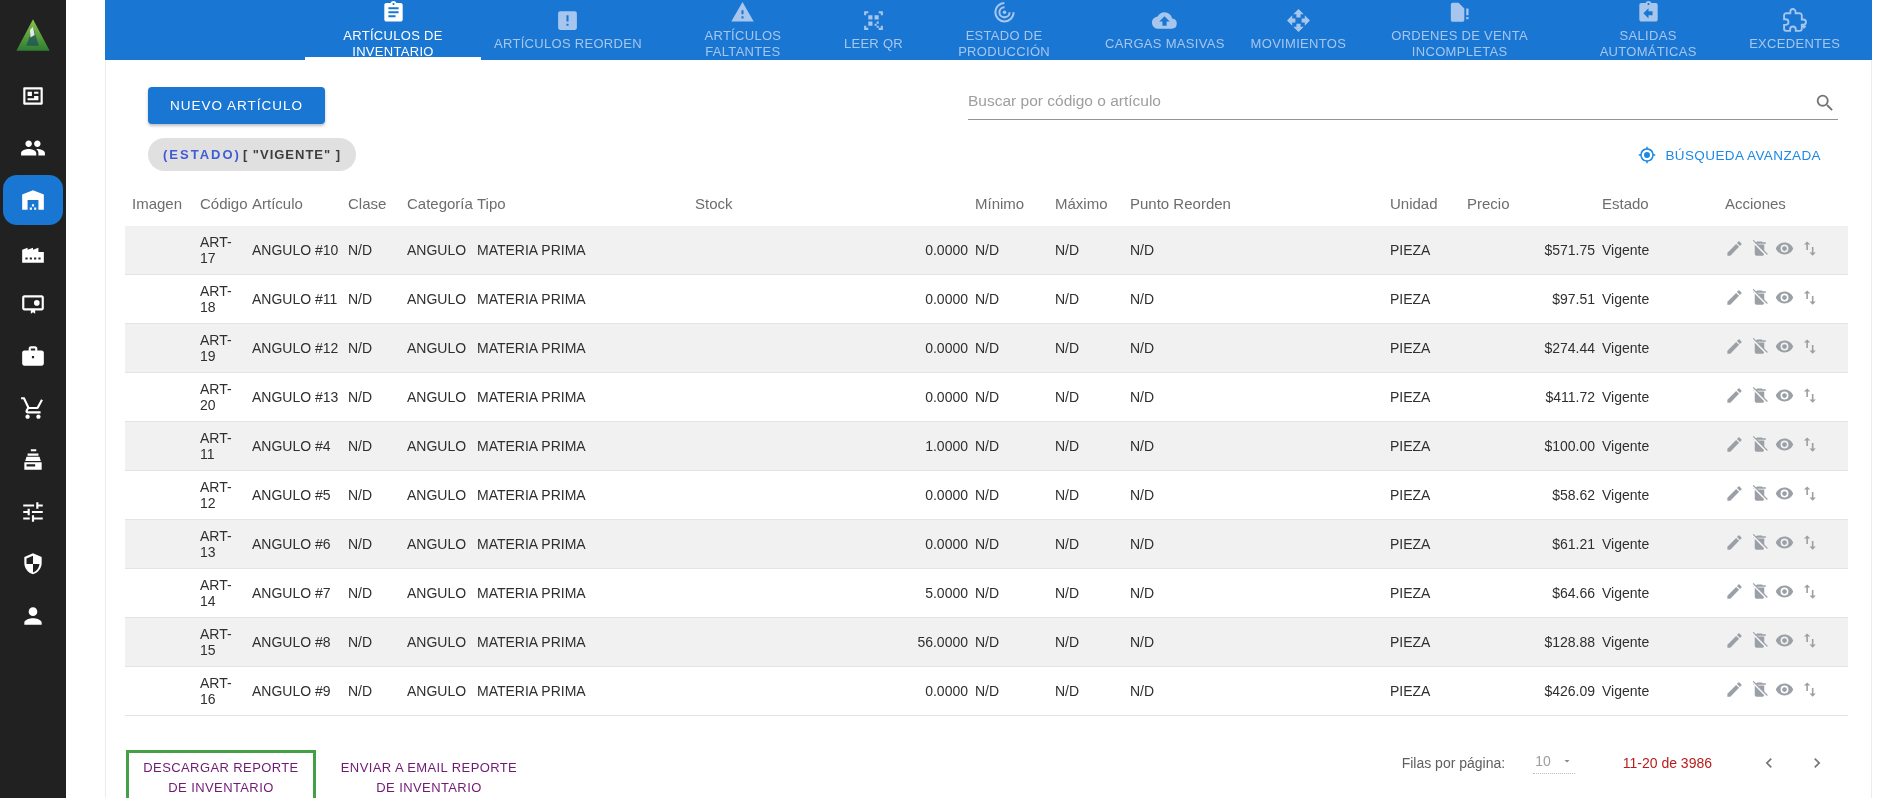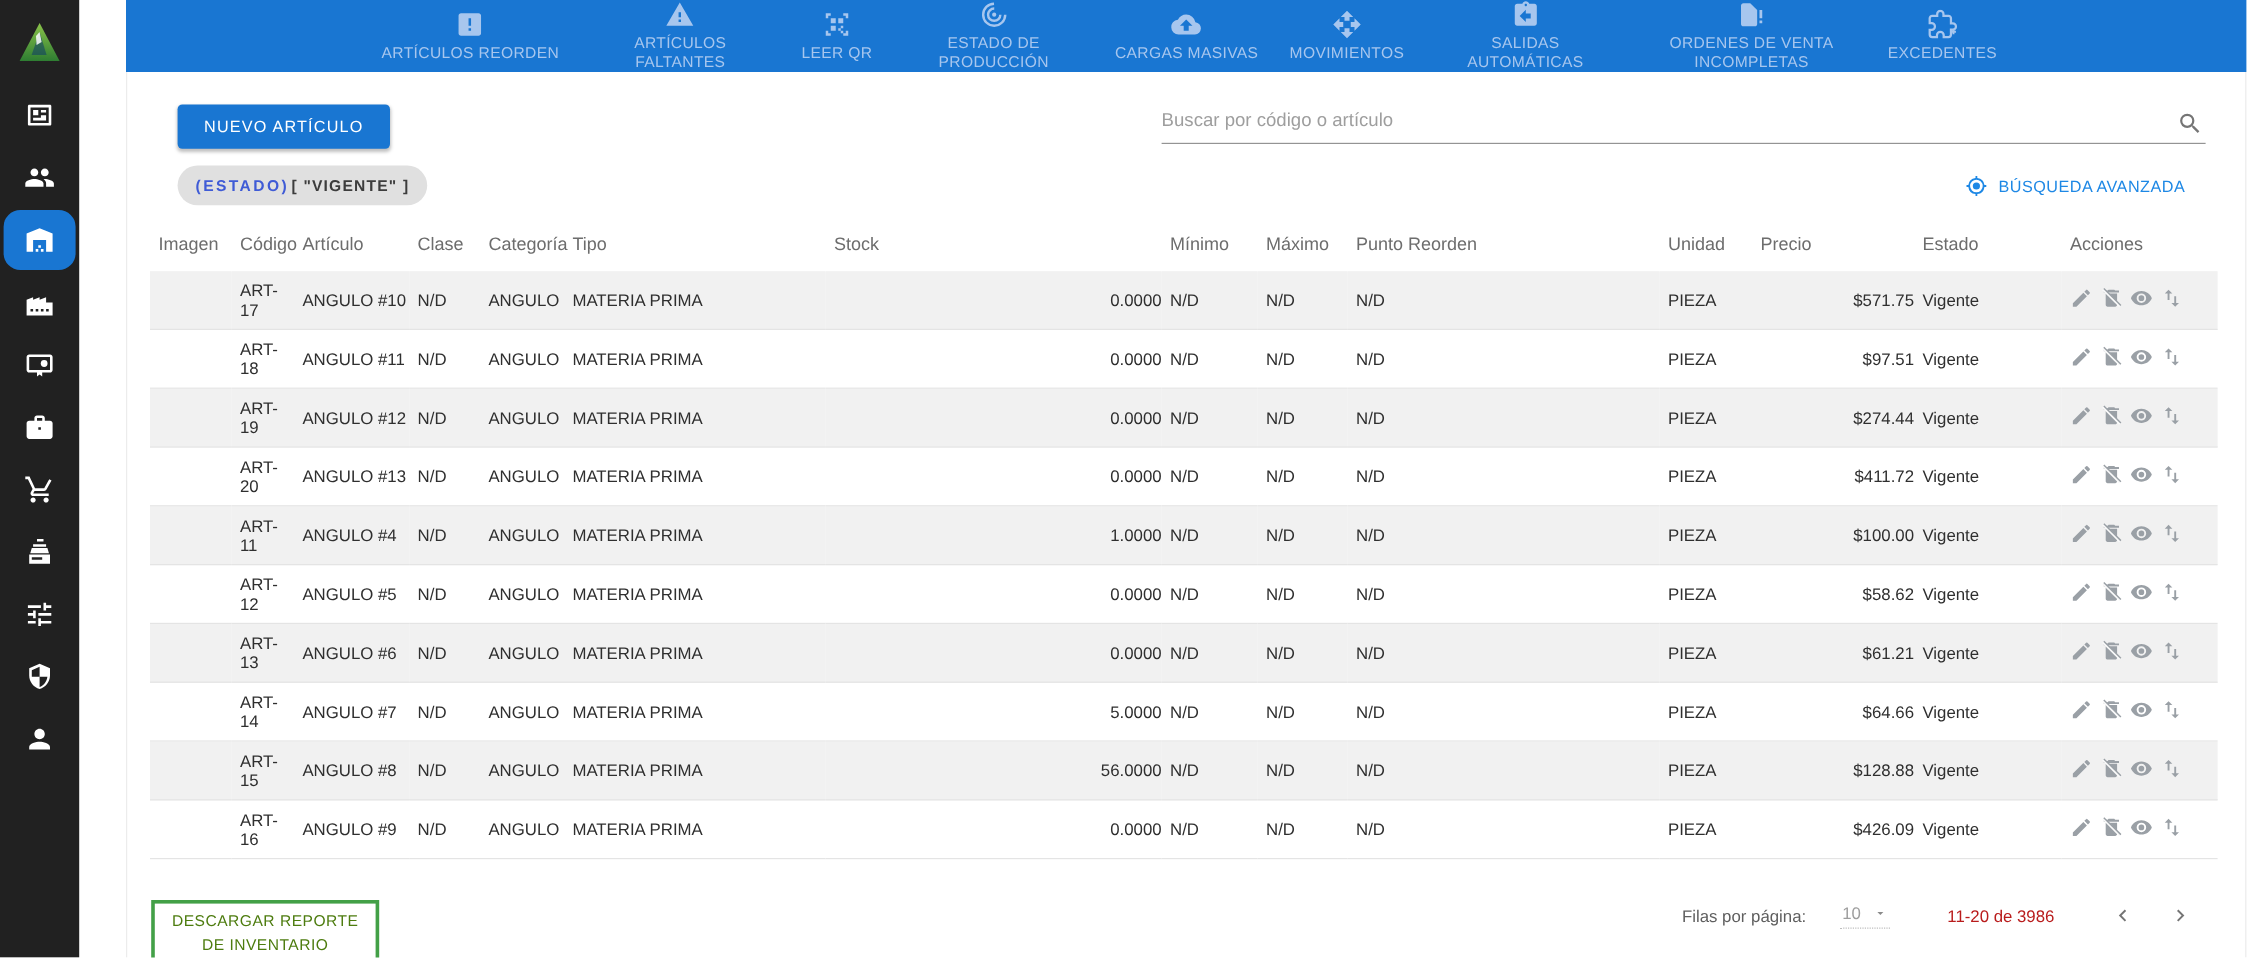--- a/index.html
+++ b/index.html
@@ -70,21 +70,21 @@
   .rpp-select{display:inline-flex;align-items:center;gap:10px;color:#9e9e9e;border-bottom:1px dotted #bdbdbd;padding:0 2px 4px 2px;cursor:pointer;}
   .rpp-select svg{width:12px;height:12px;color:#8a8a8a;}
   .range{margin:0 0 0 48px;color:#b91c1c;}
   .pg-btn{width:26px;height:26px;display:inline-flex;align-items:center;justify-content:center;color:#757575;cursor:pointer;}
   .pg-btn svg{width:20px;height:20px;}
   .pg-prev{margin-left:44px;}
   .pg-next{margin-left:22px;}
   
   .footer-links{position:absolute;left:60px;top:690px;display:flex;align-items:flex-start;gap:16px;}
   .report-link{
-    color:#4d7c0f;font-size:13px;font-weight:500;letter-spacing:.4px;line-height:1.5;text-align:center;
+    color:#701a75;font-size:13px;font-weight:500;letter-spacing:.4px;line-height:1.5;text-align:center;
     width:172px;cursor:pointer;text-decoration:none;display:block;
   }
   .green-box{border:3px solid #43a047;padding:5px 6px;}
   .email-link-wrap{padding:8px 0 0 6px;}
 </style>
 </head>
 <body>
 
 <aside class="sidebar">
   <div class="logo">
@@ -155,20 +155,26 @@
       </div>
       <div class="side-item">
         <svg viewBox="0 0 24 24">
           <path fill="currentColor" d="M12 12c2.21 0 4-1.79 4-4s-1.79-4-4-4-4 1.79-4 4 1.79 4 4 4zm0 2c-2.67 0-8 1.34-8 4v2h16v-2c0-2.66-5.33-4-8-4z"></path>
         </svg>
       </div>
     </div>
 </aside>
 
 <header class="topbar" id="topbar">
+    <div class="tab active">
+      <svg viewBox="0 0 24 24">
+        <path fill="currentColor" d="M19 3h-4.18C14.4 1.84 13.3 1 12 1S9.6 1.84 9.18 3H5c-1.1 0-2 .9-2 2v14c0 1.1.9 2 2 2h14c1.1 0 2-.9 2-2V5c0-1.1-.9-2-2-2zm-7 0c.55 0 1 .45 1 1s-.45 1-1 1-1-.45-1-1 .45-1 1-1zm2 14H7v-2h7v2zm3-4H7v-2h10v2zm0-4H7V7h10v2z"></path>
+      </svg>
+      <span class="tab-label">ARTÍCULOS DE INVENTARIO</span>
+    </div>
     <div class="tab">
       <svg viewBox="0 0 24 24">
         <path fill="currentColor" d="M19 3H5c-1.1 0-2 .9-2 2v14c0 1.1.9 2 2 2h14c1.1 0 2-.9 2-2V5c0-1.1-.9-2-2-2zm-6 14h-2v-2h2v2zm0-4h-2V7h2v6z"></path>
       </svg>
       <span class="tab-label">ARTÍCULOS REORDEN</span>
     </div>
     <div class="tab">
       <svg viewBox="0 0 24 24">
         <path fill="currentColor" d="M1 21h22L12 2 1 21zm12-3h-2v-2h2v2zm0-4h-2v-4h2v4z"></path>
       </svg>
@@ -194,31 +200,31 @@
       </svg>
       <span class="tab-label">CARGAS MASIVAS</span>
     </div>
     <div class="tab">
       <svg viewBox="0 0 24 24">
         <path fill="currentColor" d="M10 9h4V6h3l-5-5-5 5h3v3zm-1 1H6V7l-5 5 5 5v-3h3v-4zm14 2-5-5v3h-3v4h3v3l5-5zm-9 3h-4v3H7l5 5 5-5h-3v-3z"></path>
       </svg>
       <span class="tab-label">MOVIMIENTOS</span>
     </div>
     <div class="tab">
-      <svg viewBox="0 0 24 24">
-        <path fill="currentColor" d="M19 3h-4.18C14.4 1.84 13.3 1 12 1S9.6 1.84 9.18 3H5c-1.1 0-2 .9-2 2v14c0 1.1.9 2 2 2h14c1.1 0 2-.9 2-2V5c0-1.1-.9-2-2-2zm-7 0c.55 0 1 .45 1 1s-.45 1-1 1-1-.45-1-1 .45-1 1-1zm4 12h-4v3l-5-5 5-5v3h4v4z"></path>
-      </svg>
-      <span class="tab-label">SALIDAS AUTOMÁTICAS</span>
-    </div>
-    <div class="tab">
       <svg viewBox="0 0 26 24">
         <path fill="currentColor" d="M12 2H6c-1.1 0-2 .9-2 2v16c0 1.1.9 2 2 2h10c1.1 0 2-.9 2-2V8l-6-6z"></path>
         <path fill="currentColor" d="M20 8h2.4v7H20zM20 17h2.4v2.4H20z"></path>
       </svg>
       <span class="tab-label" style="max-width: 175px;">ORDENES DE VENTA INCOMPLETAS</span>
+    </div>
+    <div class="tab">
+      <svg viewBox="0 0 24 24">
+        <path fill="currentColor" d="M19 3h-4.18C14.4 1.84 13.3 1 12 1S9.6 1.84 9.18 3H5c-1.1 0-2 .9-2 2v14c0 1.1.9 2 2 2h14c1.1 0 2-.9 2-2V5c0-1.1-.9-2-2-2zm-7 0c.55 0 1 .45 1 1s-.45 1-1 1-1-.45-1-1 .45-1 1-1zm4 12h-4v3l-5-5 5-5v3h4v4z"></path>
+      </svg>
+      <span class="tab-label">SALIDAS AUTOMÁTICAS</span>
     </div>
     <div class="tab">
       <svg viewBox="0 0 24 24">
         <path d="M20.5 11H19V7c0-1.1-.9-2-2-2h-4V3.5a2.5 2.5 0 0 0-5 0V5H4c-1.1 0-2 .9-2 2v3.8h1.5a2.7 2.7 0 0 1 0 5.4H2V20c0 1.1.9 2 2 2h3.8v-1.5a2.7 2.7 0 0 1 5.4 0V22H17c1.1 0 2-.9 2-2v-4h1.5a2.5 2.5 0 0 0 0-5z" fill="none" stroke="currentColor" stroke-width="1.8"></path>
         <path fill="currentColor" d="M19 17h4v1.6h-4z"></path>
         <path fill="currentColor" d="M20.2 15.8h1.6v4h-1.6z"></path>
       </svg>
       <span class="tab-label">EXCEDENTES</span>
     </div>
   </header>
@@ -697,15 +703,18 @@
       <svg viewBox="0 0 24 24" style="transform:scaleX(-1)">
           <path fill="currentColor" d="M15.4 7.4 14 6l-6 6 6 6 1.4-1.4L10.8 12z"></path>
         </svg>
     </span>
   </div>
 
   <div class="footer-links">
     <div class="green-box">
       <a class="report-link">DESCARGAR REPORTE DE INVENTARIO</a>
     </div>
+    <div class="email-link-wrap">
+      <a class="report-link" style="width:182px">ENVIAR A EMAIL REPORTE DE INVENTARIO</a>
+    </div>
   </div>
 
 </section>
 
 </body></html>

